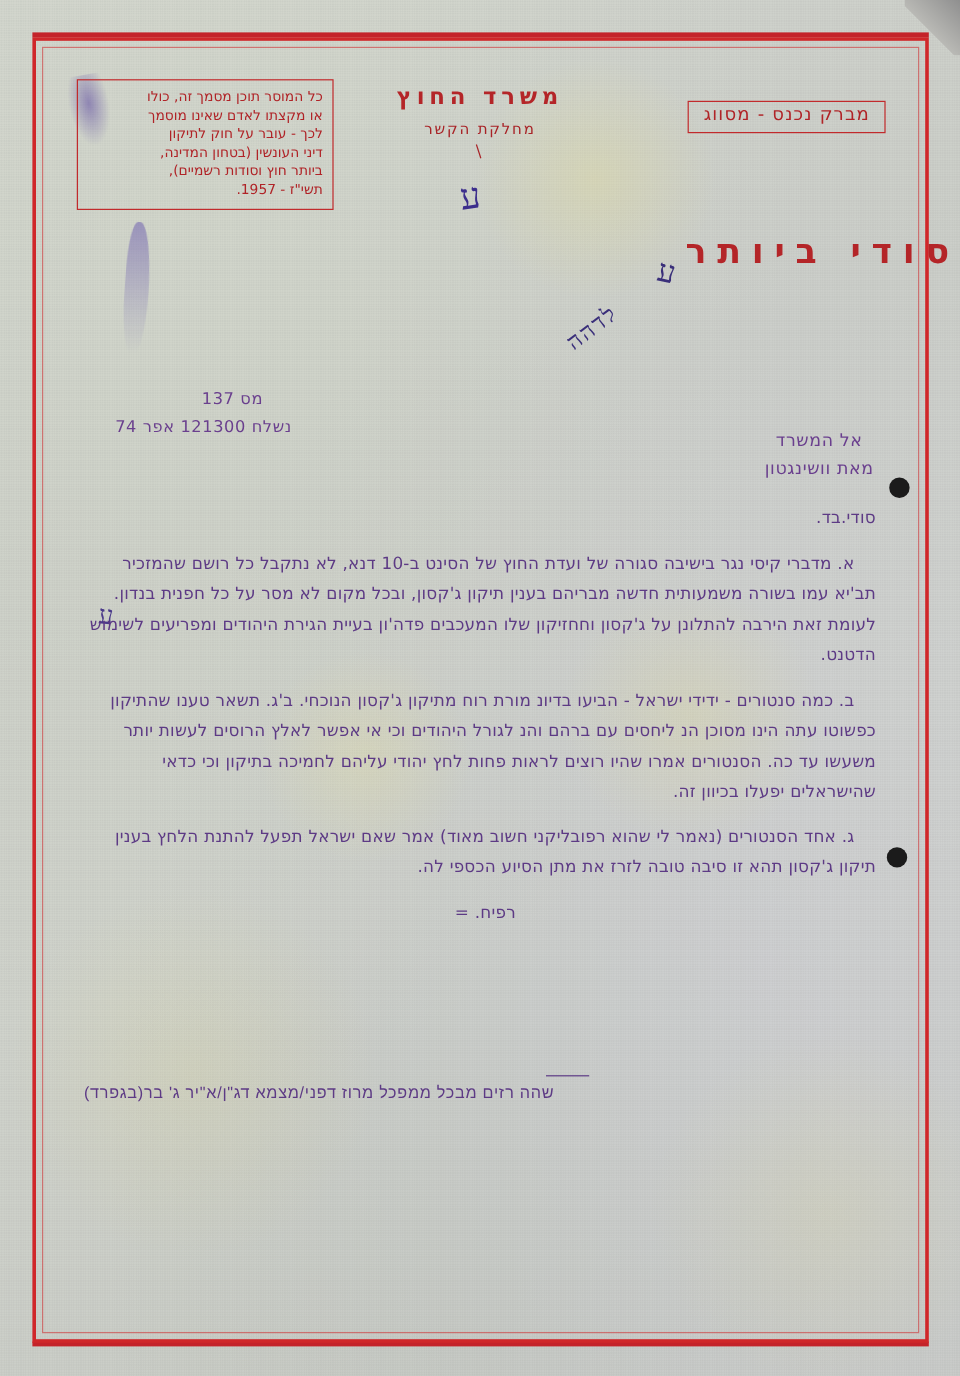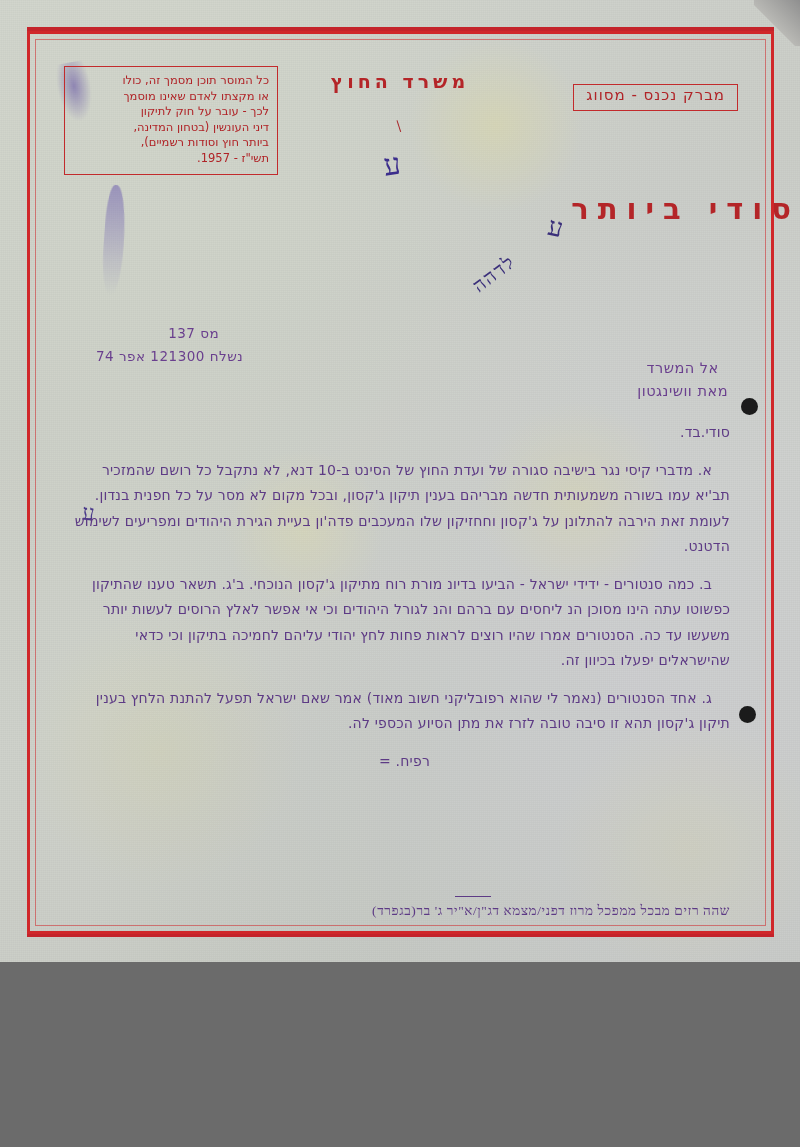--- a/index.html
+++ b/index.html
@@ -6,21 +6,21 @@
     margin: 0;
     padding: 0;
     background: #6b6b6b;
   }
   body {
     font-family: "Liberation Sans", sans-serif;
   }
   .page {
     position: relative;
     width: 800px;
-    height: 962px;
+    height: 1147px;
     overflow: hidden;
     background:
       radial-gradient(ellipse at 20% 15%, rgba(210,215,200,0.55), rgba(0,0,0,0) 55%),
       radial-gradient(ellipse at 80% 70%, rgba(205,205,215,0.5), rgba(0,0,0,0) 60%),
       radial-gradient(ellipse at 50% 95%, rgba(190,195,185,0.55), rgba(0,0,0,0) 55%),
       linear-gradient(160deg, #cfd2cc 0%, #c9ccc6 35%, #cdd0c9 60%, #c5c8c2 100%);
   }
   
   .grain {
     position: absolute;
@@ -181,24 +181,24 @@
   .footer-line {
     position: absolute;
     left: 455px; top: 896px;
     width: 36px; height: 0;
     border-top: 1.5px solid #5d3a85;
   }
   .footer {
     position: absolute;
     right: 70px; top: 903px;
     width: 660px;
-    text-align: right;
+    text-align: left;
     color: #5d3a85;
     direction: rtl;
-    font-family: Liberation Serif, serif;
+    font-family: Liberation Sans, sans-serif;
     font-size: 13.5px;
     letter-spacing: .6px;
   }
 
   
   .ink-scribble-1 {
     position: absolute;
     left: 383px; top: 146px;
     width: 26px; height: 30px;
     color: #3c2e8c;
@@ -284,20 +284,21 @@
   <div class="stamp-box">
     <div>כל המוסר תוכן מסמך זה, כולו</div>
     <div>או מקצתו לאדם שאינו מוסמך</div>
     <div>לכך - עובר על חוק לתיקון</div>
     <div>דיני העונשין (בטחון המדינה,</div>
     <div>ביותר חוץ וסודות רשמיים),</div>
     <div>תשי"ז - 1957.</div>
   </div>
 
   <div class="ministry">משרד החוץ</div>
+  <div class="dept">מחלקת הקשר</div>
   <div class="dept-underline"></div>
 
   <div class="telegram-box">מברק נכנס - מסווג</div>
 
   <div class="topsecret">סודי ביותר</div>
 
   <div class="ink-scribble-1">ע</div>
   <div class="ink-hook">ע</div>
   <div class="ink-hand">לדהה</div>
   <div class="ink-mark-left">ע</div>

